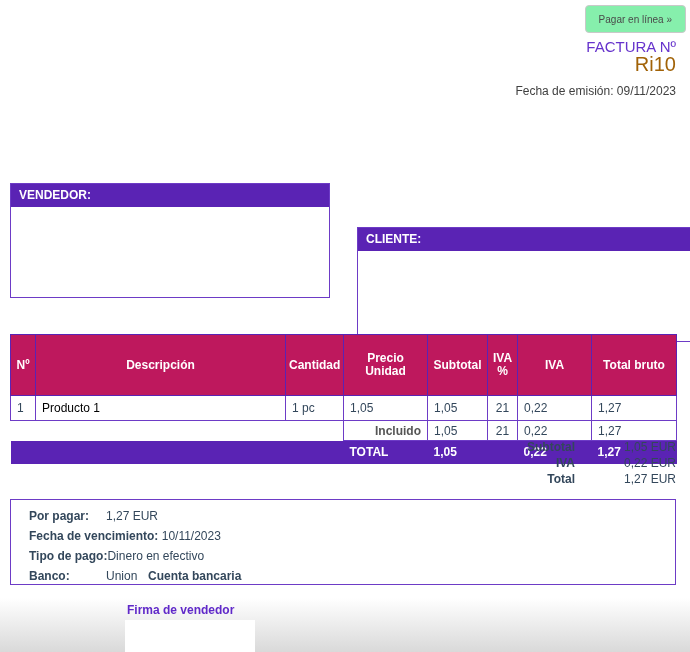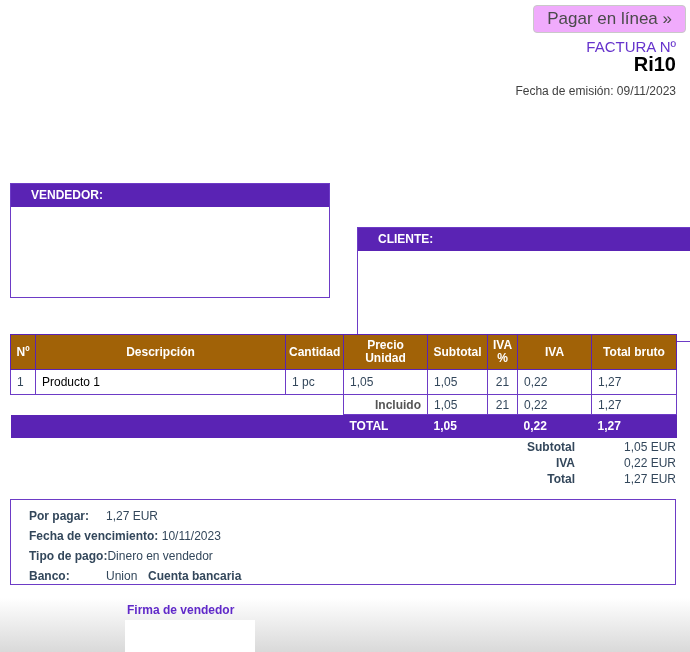--- a/index.html
+++ b/index.html
@@ -16,41 +16,41 @@
     overflow: hidden;
     font-size: 12px;
   }
 
   
   .pay-button {
     position: absolute;
     top: 5px; right: 4px;
     height: 28px;
     padding: 0 13px;
-    background: #f0abfc;
+    background: #86efac;
     border: 1px solid #c9c9c9;
     border-radius: 4px;
     color: #4a4a4a;
-    font-size: 17px;
+    font-size: 10px;
     font-family: "Liberation Sans", sans-serif;
     cursor: pointer;
   }
   .invoice-label {
     position: absolute;
     top: 38px; right: 14px;
     font-size: 15px;
     color: #6633cc;
     text-align: right;
   }
   .invoice-number {
     position: absolute;
     top: 53px; right: 14px;
     font-size: 20px;
-    font-weight: bold;
-    color: #000000;
+    font-weight: normal;
+    color: #a16207;
     text-align: right;
   }
   .issue-date {
     position: absolute;
     top: 84px; right: 14px;
     font-size: 12px;
     color: #404040;
     text-align: right;
   }
 
@@ -64,42 +64,42 @@
   }
   .party-box.seller { left: 10px; width: 320px; }
   .party-box.client { left: 357px; width: 356px; margin-top: 44px; }
   .party-header {
     height: 23px;
     line-height: 23px;
     background: #5a23b4;
     color: #ffffff;
     font-weight: bold;
     font-size: 12px;
-    padding-left: 20px;
+    padding-left: 8px;
   }
 
   
   table.items {
     position: absolute;
     left: 10px; top: 334px;
     width: 666px;
     border-collapse: collapse;
     table-layout: fixed;
     font-size: 12px;
     color: #33475b;
   }
   table.items th {
-    background: #a16207;
+    background: #be185d;
     color: #ffffff;
     font-weight: bold;
     text-align: center;
     vertical-align: middle;
     height: 28px;
     line-height: 13px;
-    padding: 4px 3px;
+    padding: 17px 3px;
     border: 1px solid #5a23b4;
   }
   table.items td {
     border: 1px solid #6d3bc6;
     height: 25px;
     padding: 2px 6px;
     vertical-align: middle;
     background: #ffffff;
   }
   table.items td.num-cell { text-align: left; }
@@ -263,21 +263,21 @@
   </div>
 
   <div class="payment-box">
     <div class="pay-row">
       <span class="pay-label">Por pagar:</span><span class="pay-value">1,27 EUR</span>
     </div>
     <div class="pay-row">
       <span class="pay-label">Fecha de vencimiento:</span> <span class="pay-value">10/11/2023</span>
     </div>
     <div class="pay-row">
-      <span class="pay-label">Tipo de pago:</span><span class="pay-value">Dinero en vendedor</span>
+      <span class="pay-label">Tipo de pago:</span><span class="pay-value">Dinero en efectivo</span>
     </div>
     <div class="pay-row">
       <span class="pay-label">Banco:</span><span class="pay-value bank-name">Union</span><span class="pay-extra">Cuenta bancaria</span>
     </div>
   </div>
 
   <div class="bottom-gradient"></div>
   <div class="signature-label">Firma de vendedor</div>
   <div class="signature-area"></div>
 

